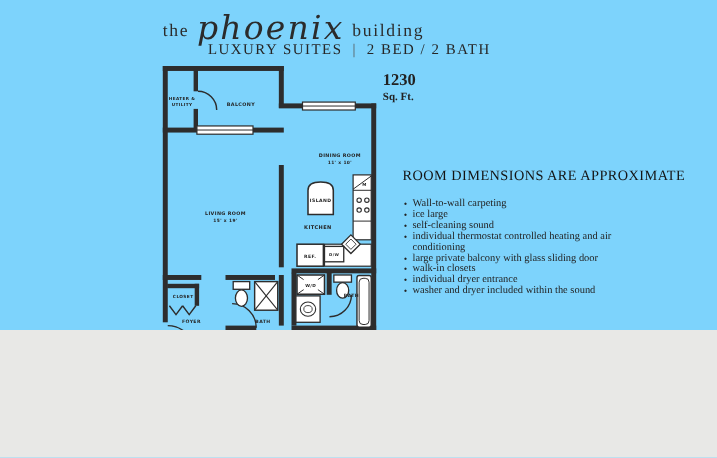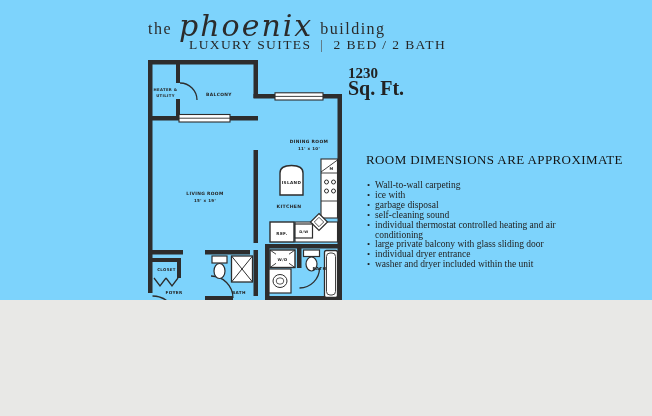--- a/index.html
+++ b/index.html
@@ -16,21 +16,21 @@
   }
   .subtitle{
     position:absolute;left:161px;top:37px;font-size:13.5px;letter-spacing:1.4px;
     color:#262626;white-space:nowrap;margin-left:28px;
   }
   .subtitle .sep{padding:0 9px;color:#555;font-weight:normal;}
   
   .area{position:absolute;left:348px;top:66px;width:62px;
         font-weight:bold;color:#222;}
   .area .val{font-size:15px;line-height:15px;}
-  .area .unit{font-size:20px;line-height:15px;}
+  .area .unit{font-size:10px;line-height:15px;}
   
   .features{position:absolute;left:366px;top:152px;width:230px;}
   .features h2{
     margin:0;font-size:13px;font-weight:normal;letter-spacing:0.4px;color:#141414;
     white-space:nowrap;
   }
   .features ul{margin:13px 0 0 0;padding:0;list-style:none;width:196px;}
   .features li{
     font-size:9.5px;line-height:9.9px;padding-left:9px;position:relative;color:#222;
   }
@@ -59,27 +59,27 @@
 
   <div class="area">
     <div class="val">1230</div>
     <div class="unit">Sq. Ft.</div>
   </div>
 
   <div class="features">
     <h2>ROOM DIMENSIONS ARE APPROXIMATE</h2>
     <ul>
         <li>Wall-to-wall carpeting</li>
-        <li>ice with</li>
-        <li>garbage disposal</li>
+        <li>ice large</li>
         <li>self-cleaning sound</li>
         <li>individual thermostat controlled heating and air conditioning</li>
         <li>large private balcony with glass sliding door</li>
+        <li>walk-in closets</li>
         <li>individual dryer entrance</li>
-        <li>washer and dryer included within the unit</li>
+        <li>washer and dryer included within the sound</li>
       </ul>
   </div>
 
   <svg class="plan" width="212" height="360" viewBox="0 0 212 360">
 
     <g class="wall">
       <rect x="5" y="4" width="110" height="4.5"></rect>
       <rect x="5" y="4" width="4.5" height="60"></rect>
       <rect x="5" y="60" width="110" height="4.5"></rect>
       <rect x="110.5" y="4" width="4.5" height="38"></rect>

